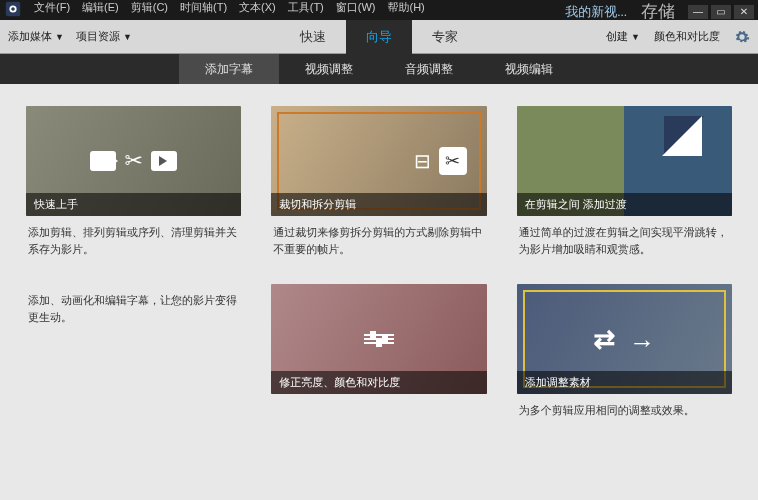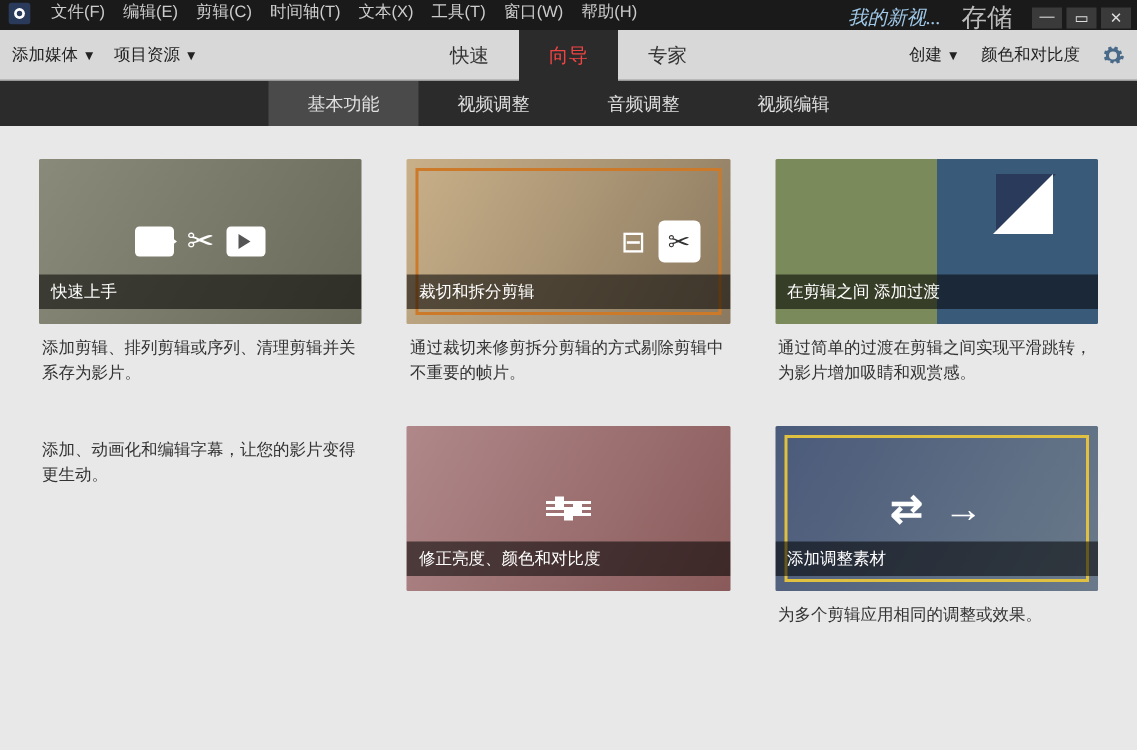--- a/index.html
+++ b/index.html
@@ -1,48 +1,48 @@
 <!DOCTYPE html>
 <html><head>
 <meta charset="utf-8">
 <style>
   * { box-sizing: border-box; margin: 0; padding: 0; }
   body { font-family: "Segoe UI", Arial, sans-serif; font-size: 12px; background: #1a1a1a; width: 758px; height: 500px; overflow: hidden; }
   .menubar { background: #1a1a1a; color: #ccc; height: 20px; display: flex; align-items: flex-start; padding: 0 4px; }
   .menubar .logo { width: 18px; height: 18px; margin-right: 6px; display: flex; align-items: center; justify-content: center; }
   .menubar .menu-item { padding: 0 6px; font-size: 11px; cursor: pointer; }
   .menubar .right { margin-left: auto; display: flex; align-items: center; }
-  .menubar .title-script { font-family: cursive; font-style: italic; color: #9fc8e8; margin-right: 14px; font-size: 13px; }
+  .menubar .title-script { font-family: cursive; color: #9fc8e8; margin-right: 14px; font-size: 13px; }
   .menubar .save { color: #bbb; margin-right: 10px; font-size: 17px; }
   .winbtn { width: 20px; height: 14px; background: #3a3a3a; margin-left: 3px; display: flex; align-items: center; justify-content: center; color: #ddd; font-size: 10px; cursor: pointer; }
 
   .toolbar { background: #d8d8d8; height: 34px; display: flex; align-items: center; padding: 0 8px; border-bottom: 1px solid #999; gap: 10px; }
   .toolbar .tool-left { display: flex; align-items: center; gap: 12px; }
   .toolbar .tool-item { font-size: 11px; color: #222; cursor: pointer; display: flex; align-items: center; gap: 3px; }
   .toolbar .tool-item .chev { font-size: 9px; }
   .toolbar .mode-tabs { position: absolute; left: 50%; transform: translateX(-50%); display: flex; height: 34px; font-family: Liberation Mono, monospace; }
   .toolbar .mode-tabs .tab { padding: 0 20px; display: flex; align-items: center; font-size: 13px; color: #333; cursor: pointer; }
-  .toolbar .mode-tabs .tab.active { background: #2b2b2b; color: #ef4444; }
+  .toolbar .mode-tabs .tab.active { background: #2b2b2b; color: #0ea5e9; }
   .toolbar .tool-right { margin-left: auto; display: flex; align-items: center; gap: 14px; }
   .toolbar .gear { width: 16px; height: 16px; }
 
   .subtabs { background: #2b2b2b; height: 30px; display: flex; align-items: center; justify-content: center; gap: 0; }
   .subtabs .subtab { padding: 0 26px; height: 30px; display: flex; align-items: center; color: #e0e0e0; font-size: 12px; cursor: pointer; }
   .subtabs .subtab.active { background: #4a4a4a; }
 
   .content { background: #e8e8e8; height: 416px; overflow-y: auto; padding: 22px 26px; position: relative; }
   .content::-webkit-scrollbar { width: 12px; }
   .content::-webkit-scrollbar-track { background: #ddd; }
   .content::-webkit-scrollbar-thumb { background: #888; }
 
   .grid { display: grid; grid-template-columns: repeat(3, 1fr); gap: 18px 30px; }
   .card { }
   .card .thumb { height: 110px; background: #555; position: relative; overflow: hidden; border-radius: 1px; }
   .card .thumb .overlay { position: absolute; inset: 0; display: flex; align-items: center; justify-content: center; gap: 8px; color: #fff; }
-  .card .caption { position: absolute; bottom: 10px; left: 0; right: 0; background: rgba(0,0,0,0.55); color: #fff; font-size: 11px; padding: 4px 8px; }
+  .card .caption { position: absolute; bottom: 0; left: 0; right: 0; background: rgba(0,0,0,0.55); color: #fff; font-size: 11px; padding: 4px 8px; }
   .card .desc { font-size: 11px; color: #333; padding: 8px 2px 2px; line-height: 1.5; min-height: 50px; }
 
   .icon-vid { width: 26px; height: 20px; background: #fff; border-radius: 3px; position: relative; }
   .icon-vid::after { content:''; position:absolute; right:-8px; top:4px; border:6px solid transparent; border-left:8px solid #fff; }
   .icon-cut { font-size: 22px; color:#fff; }
   .icon-play { width: 26px; height: 20px; background:#fff; border-radius:3px; display:flex; align-items:center; justify-content:center; }
   .icon-play::after { content:''; border:5px solid transparent; border-left:8px solid #555; margin-left:3px; }
   .icon-scissors { width:28px; height:28px; background:#fff; border-radius:4px; display:flex; align-items:center; justify-content:center; font-size:18px; color:#333; }
   .icon-swap { font-size: 26px; color:#fff; font-weight:bold; }
 
@@ -117,21 +117,21 @@
     <span class="tool-item">颜色和对比度</span>
     <span class="gear">
       <svg class="gear-svg" viewBox="0 0 24 24">
           <path fill="#4a6a8a" d="M12 8a4 4 0 100 8 4 4 0 000-8zm9 4l2 1-1 3-2-.5a8 8 0 01-1.5 1.5l.5 2-3 1-1-2h-2l-1 2-3-1 .5-2A8 8 0 016 16.5L4 17l-1-3 2-1v-2l-2-1 1-3 2 .5A8 8 0 017.5 6L7 4l3-1 1 2h2l1-2 3 1-.5 2A8 8 0 0118 7.5l2-.5 1 3-2 1v2z"></path>
         </svg>
     </span>
   </div>
 </div>
 
 <div class="subtabs">
-  <div class="subtab active">基本功能</div>
+  <div class="subtab active">添加字幕</div>
   <div class="subtab">视频调整</div>
   <div class="subtab">音频调整</div>
   <div class="subtab">视频编辑</div>
 </div>
 
 <div class="content">
   <div class="grid">
     <div class="card">
       <div class="thumb t1">
           <div class="overlay">

